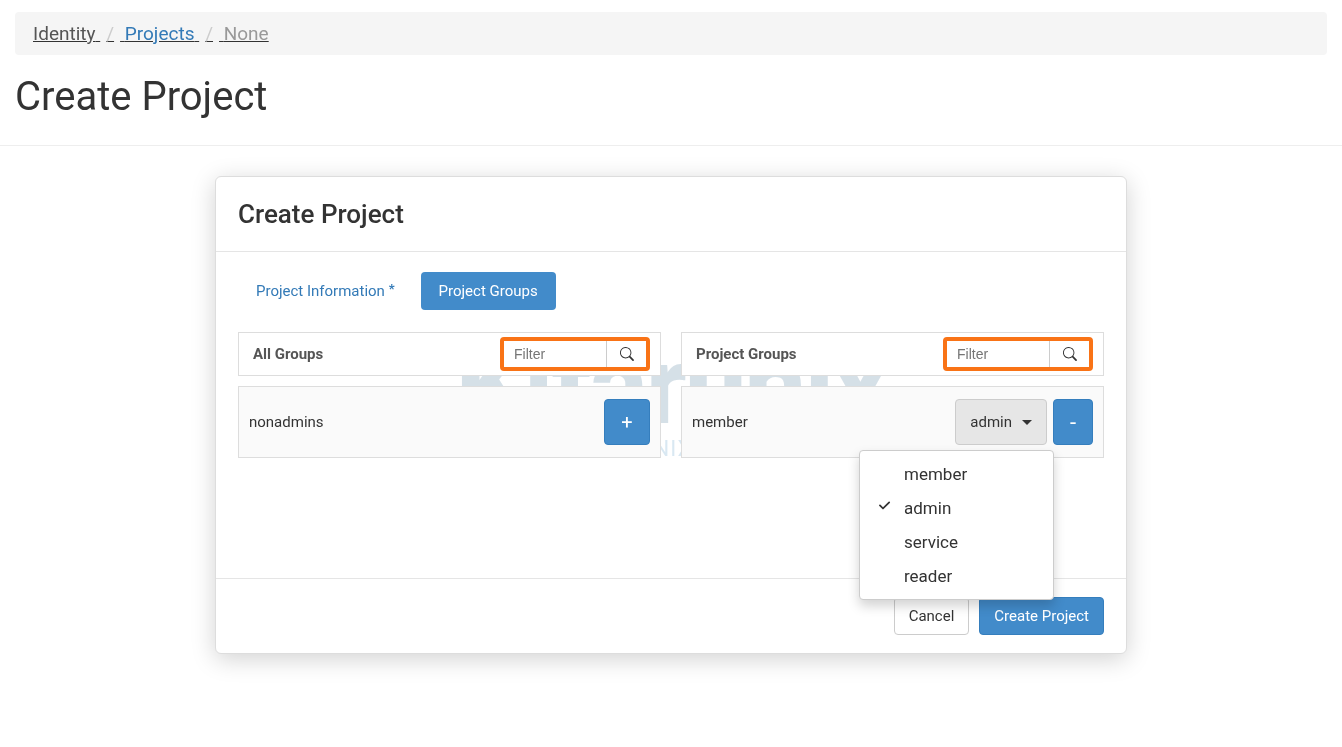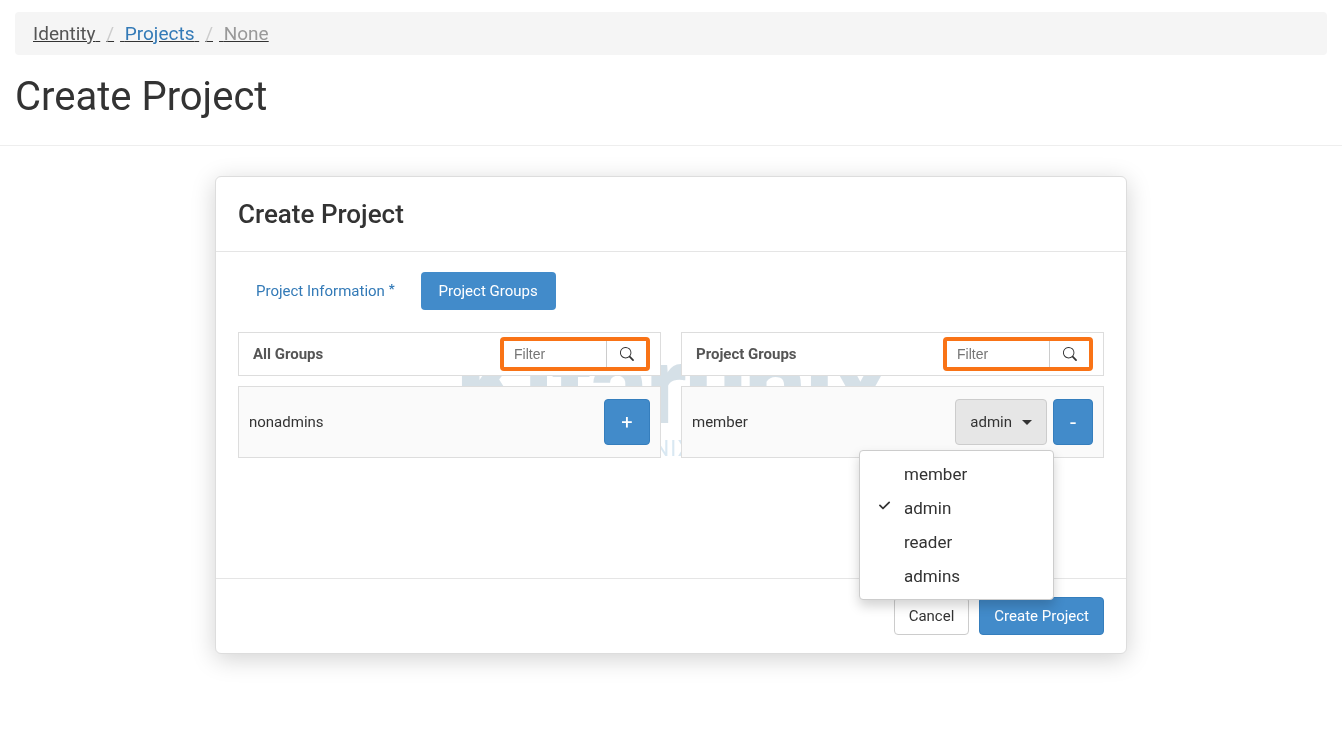--- a/index.html
+++ b/index.html
@@ -327,22 +327,22 @@
         <div class="dropdown-menu" style="top:118px; right:50px;">
           <div class="dropdown-item">member</div>
           <div class="dropdown-item">
             <span class="check">
               <svg width="14" height="14" viewBox="0 0 16 16" fill="#333">
                   <path d="M13.485 1.929a1 1 0 0 1 0 1.414L6.414 10.414a1 1 0 0 1-1.414 0L1.515 6.929a1 1 0 1 1 1.414-1.414L5.707 8.293l6.364-6.364a1 1 0 0 1 1.414 0z"></path>
                 </svg>
             </span>
             <span>admin</span>
           </div>
+          <div class="dropdown-item">service</div>
           <div class="dropdown-item">reader</div>
-          <div class="dropdown-item">admins</div>
         </div>
 
       </div>
 
     </div>
 
   </div>
 
   <div class="modal-footer">
     <div class="btn btn-outline">Cancel</div>

